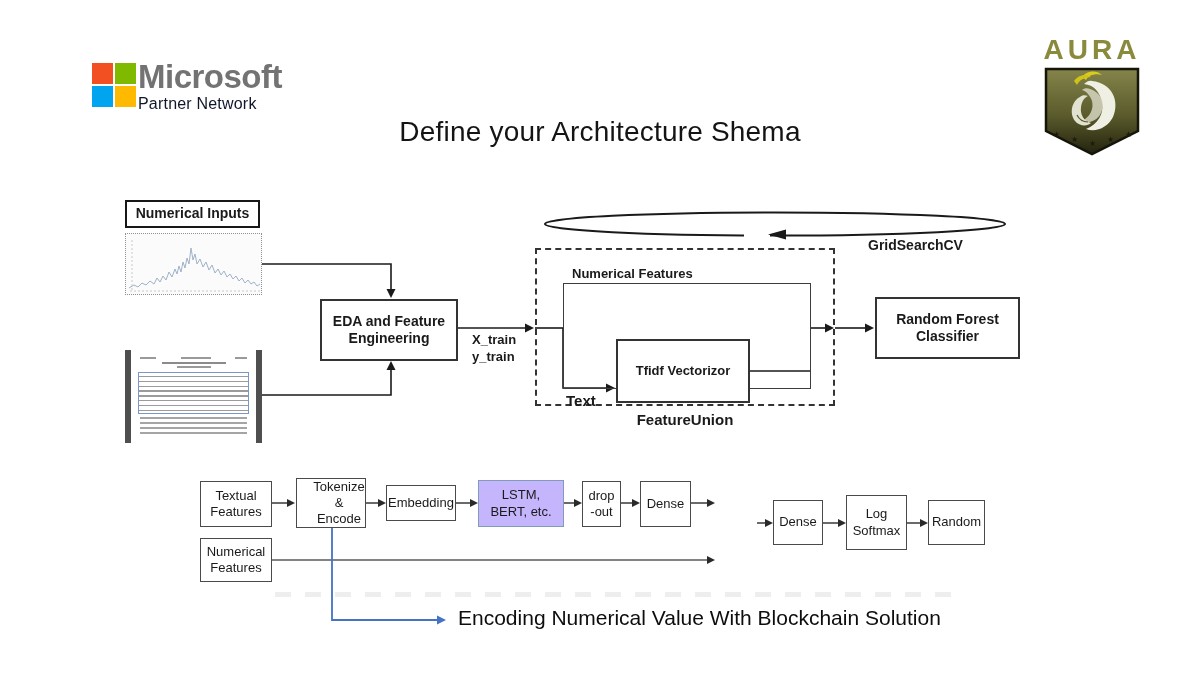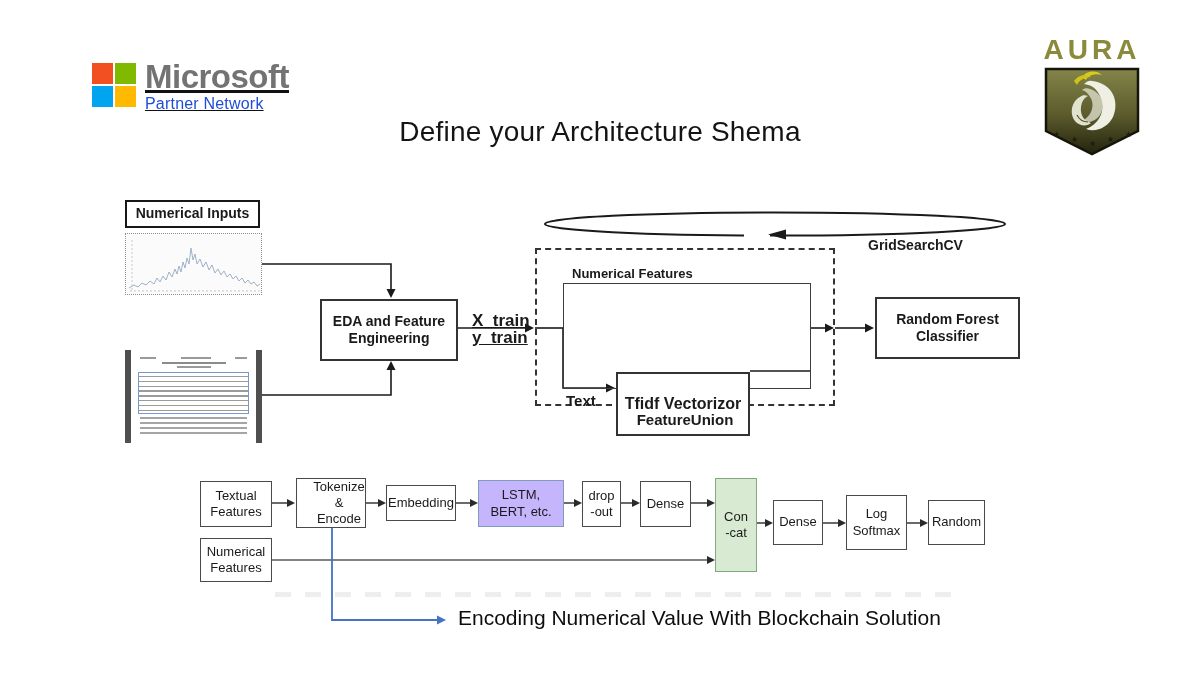--- a/index.html
+++ b/index.html
@@ -14,23 +14,23 @@
   .lbl{position:absolute;z-index:4;color:#1a1a1a;white-space:pre-line;}
   .bold{font-weight:bold;}
   #connector-svg{position:absolute;left:0;top:0;z-index:2;}
   .frame{position:absolute;box-sizing:border-box;background:transparent;z-index:3;}
   #title{position:absolute;left:330px;top:116px;width:540px;text-align:center;
          font-size:28px;letter-spacing:.2px;color:#141414;}
   
   #ms-logo{position:absolute;left:92px;top:60px;display:flex;align-items:flex-start;}
   #ms-squares{display:grid;grid-template-columns:21px 21px;grid-template-rows:21px 21px;gap:2px;margin-top:3px;}
   #ms-squares div{width:21px;height:21px;}
-  #ms-text{margin-left:9px;line-height:1;text-decoration:underline;}
+  #ms-text{margin-left:2px;line-height:1;}
   #ms-name{font-size:33px;font-weight:bold;color:#737373;letter-spacing:-.5px;}
-  #ms-sub{font-size:16px;color:#1d4ed8;margin-top:3px;letter-spacing:.2px;}
+  #ms-sub{font-size:16px;color:#0f172a;margin-top:3px;letter-spacing:.2px;}
   
   #aura{position:absolute;left:1038px;top:34px;width:108px;text-align:center;}
   #aura-name{font-size:28px;font-weight:bold;letter-spacing:4px;margin-bottom:1px;}
   
   #chart-thumb{left:125px;top:233px;width:137px;height:62px;background:#fbfbfb;
                border:1px dotted #909090;z-index:3;}
   #doc-thumb{left:125px;top:350px;width:137px;height:93px;background:#fff;
              border-left:6px solid #4f4f4f;border-right:6px solid #4f4f4f;z-index:3;}
   .doc-top{display:flex;justify-content:space-between;margin:7px 9px 3px 9px;}
   .doc-top span{display:block;height:2px;background:#9a9a9a;}
@@ -166,47 +166,45 @@
     </div>
     <div class="doc-title"></div>
     <div class="doc-title2"></div>
     <div class="doc-para"></div>
     <div class="doc-body"></div>
   </div>
 
   <div class="box mid" style="left:320px;top:299px;width:138px;height:62px;">EDA and Feature
 Engineering</div>
 
-  <div class="lbl bold" style="left:472px;top:312px;font-size:17px;line-height:17px;text-decoration:underline;">X_train
+  <div class="lbl bold" style="left:472px;top:331px;font-size:13px;line-height:17px;">X_train
 y_train</div>
 
   <div class="frame" style="left:535px;top:248px;width:300px;height:158px;border:2px dashed #333;"></div>
   <div class="frame" style="left:563px;top:283px;width:248px;height:106px;border:1.6px solid #3d3d3d;"></div>
   <div class="lbl" style="left:572px;top:266px;font-size:13px;font-weight:600;">Numerical Features</div>
   <div class="lbl bold" style="left:566px;top:392px;font-size:15px;">Text</div>
-  <div class="box mid" style="left:616px;top:339px;width:134px;height:64px;font-size:16px;margin-top:33px;">Tfidf Vectorizor</div>
+  <div class="box mid" style="left:616px;top:339px;width:134px;height:64px;font-size:13px;">Tfidf Vectorizor</div>
   <div class="lbl bold" style="left:620px;top:411px;width:130px;text-align:center;font-size:15px;">FeatureUnion</div>
 
   <div class="lbl bold" style="left:868px;top:237px;font-size:14px;">GridSearchCV</div>
 
   <div class="box mid" style="left:875px;top:297px;width:145px;height:62px;">Random Forest
 Classifier</div>
 
   <div class="box" style="left:200px;top:481px;width:72px;height:46px;">Textual
 Features</div>
   <div class="box" style="left:296px;top:478px;width:70px;height:50px;padding-left:16px;">Tokenize
 &amp; Encode</div>
   <div class="box" style="left:386px;top:485px;width:70px;height:36px;">Embedding</div>
   <div class="box" style="left: 478px; top: 480px; width: 86px; height: 47px; background: #c4b5fd; border-color: rgb(127, 157, 185);">LSTM,
 BERT, etc.</div>
   <div class="box" style="left:582px;top:481px;width:39px;height:46px;">drop
 -out</div>
   <div class="box" style="left:640px;top:481px;width:51px;height:46px;">Dense</div>
-  <div class="box" style="left: 715px; top: 478px; width: 42px; height: 94px; background: rgb(217, 234, 211); border-color: rgb(130, 168, 130);">Con
--cat</div>
   <div class="box" style="left:773px;top:500px;width:50px;height:45px;">Dense</div>
   <div class="box" style="left:846px;top:495px;width:61px;height:55px;">Log
 Softmax</div>
   <div class="box" style="left:928px;top:500px;width:57px;height:45px;">Random</div>
   <div class="box" style="left:200px;top:538px;width:72px;height:44px;">Numerical
 Features</div>
 
   <div id="ghost-row" class="abs"></div>
 
   <div id="annotation">Encoding Numerical Value With Blockchain Solution</div>

